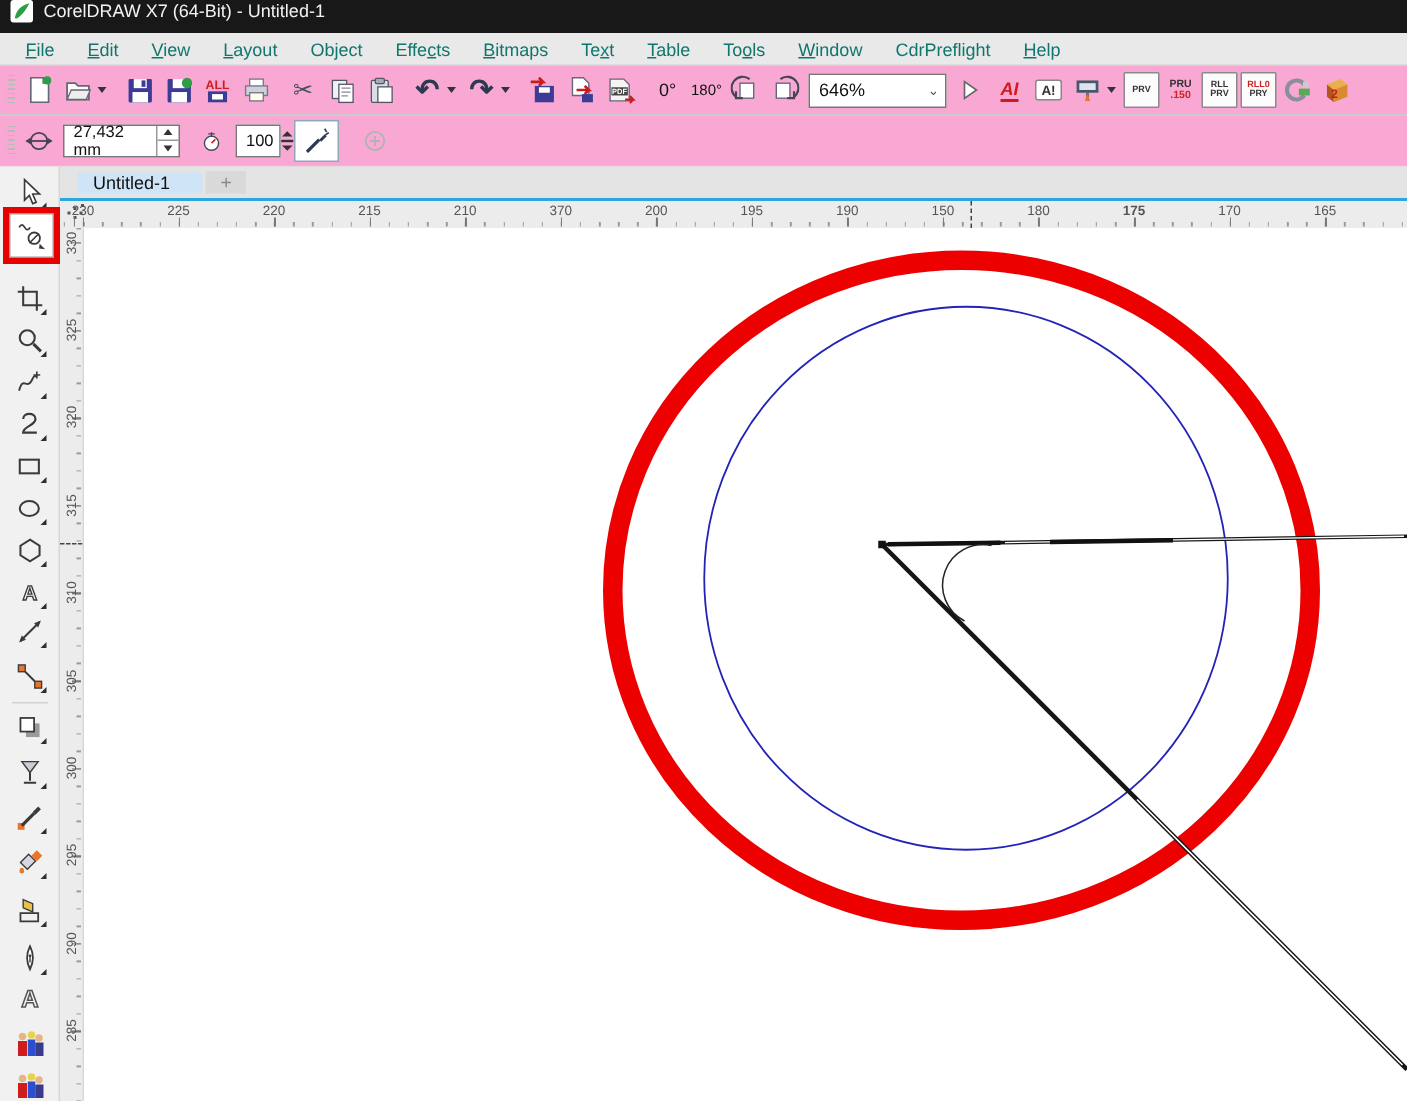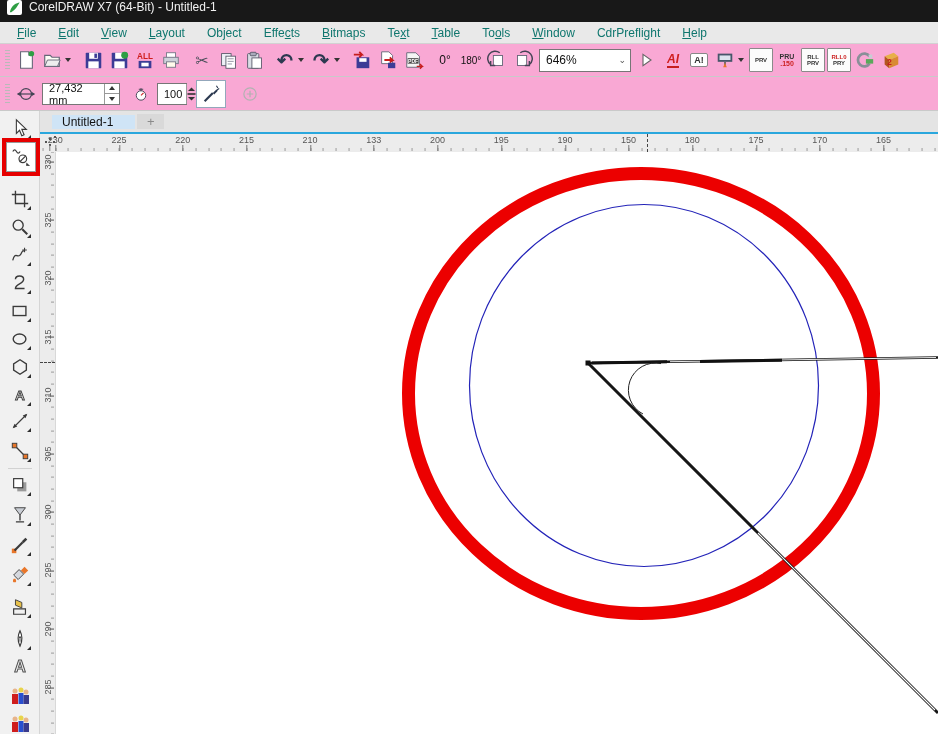--- a/index.html
+++ b/index.html
@@ -367,27 +367,27 @@
       <i style="left:9px;top:0"></i>
   </div>
   <div class="minor"></div>
   <div class="major"></div>
   <div class="hcursor" id="hcursor" style="left: 607px;"></div>
 <span class="rnum" style="left: 15.3px;">230</span>
     <span class="rnum" style="left: 79px;">225</span>
     <span class="rnum" style="left: 142.7px;">220</span>
     <span class="rnum" style="left: 206.4px;">215</span>
     <span class="rnum" style="left: 270.1px;">210</span>
-    <span class="rnum" style="left: 333.8px;">133</span>
+    <span class="rnum" style="left: 333.8px;">370</span>
     <span class="rnum" style="left: 397.5px;">200</span>
     <span class="rnum" style="left: 461.2px;">195</span>
     <span class="rnum" style="left: 524.9px;">190</span>
     <span class="rnum" style="left: 588.6px;">150</span>
     <span class="rnum" style="left: 652.3px;">180</span>
-    <span class="rnum" style="left: 716px;">175</span>
+    <span class="rnum" style="left: 716px; font-weight: bold;">175</span>
     <span class="rnum" style="left: 779.7px;">170</span>
     <span class="rnum" style="left: 843.4px;">165</span>
   </div>
 <div class="vruler" id="vruler">
   <div class="minor"></div>
   <div class="major"></div>
   <div class="vcursor" id="vcursor" style="top: 210px;"></div>
 <span class="vnum" style="top: 9.6px;">330</span>
     <span class="vnum" style="top: 68px;">325</span>
     <span class="vnum" style="top: 126.4px;">320</span>

